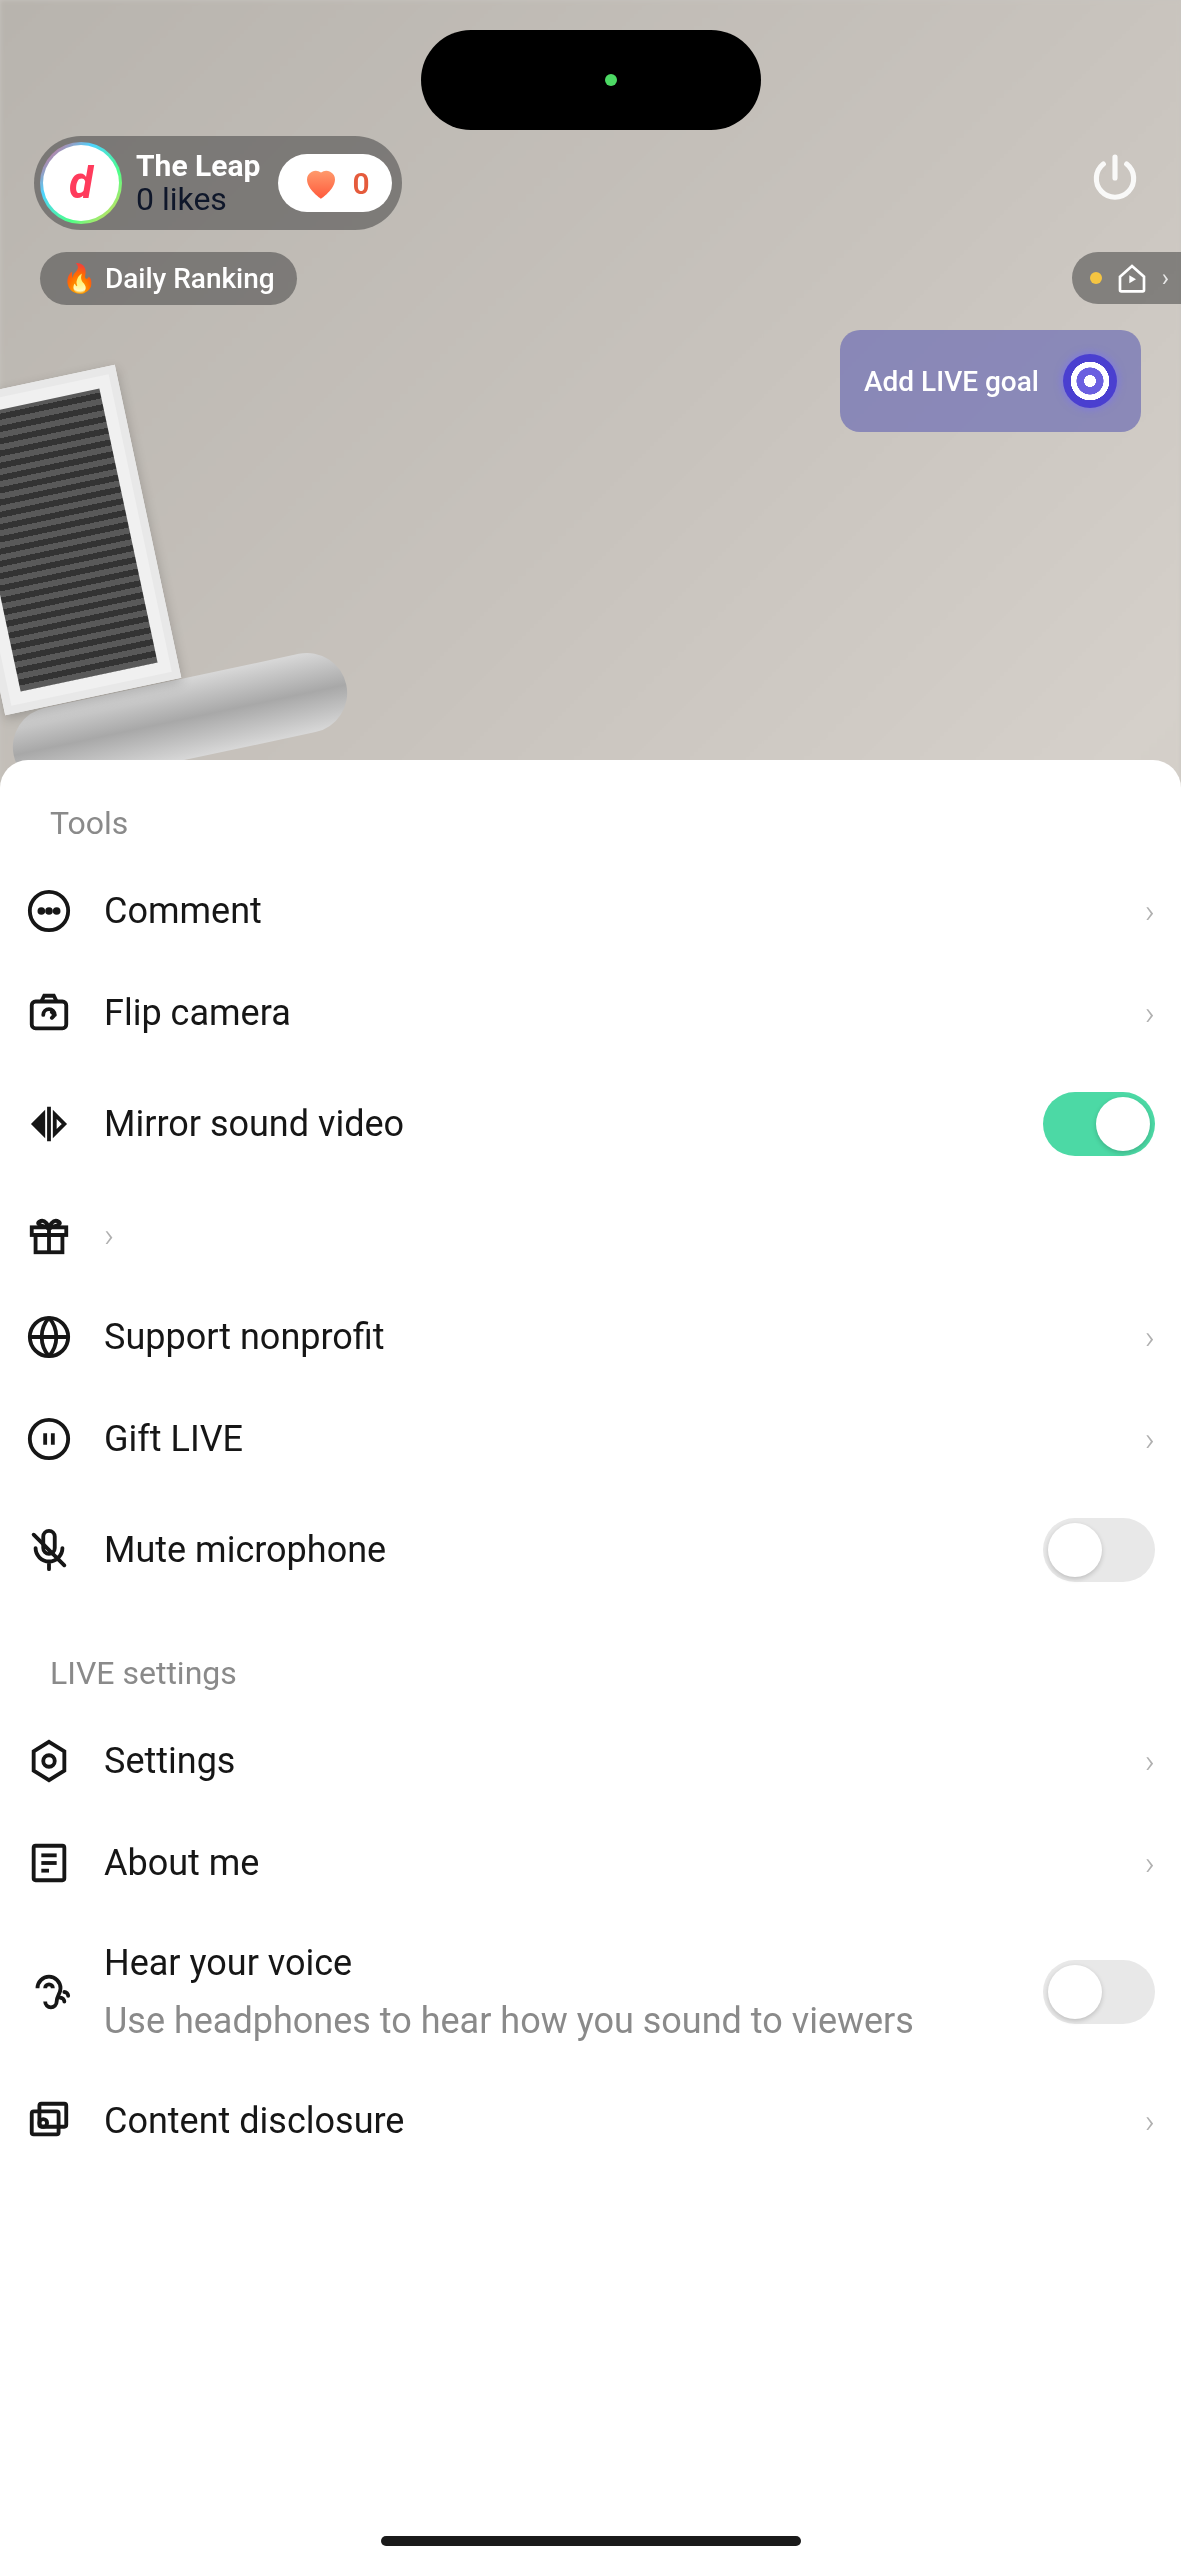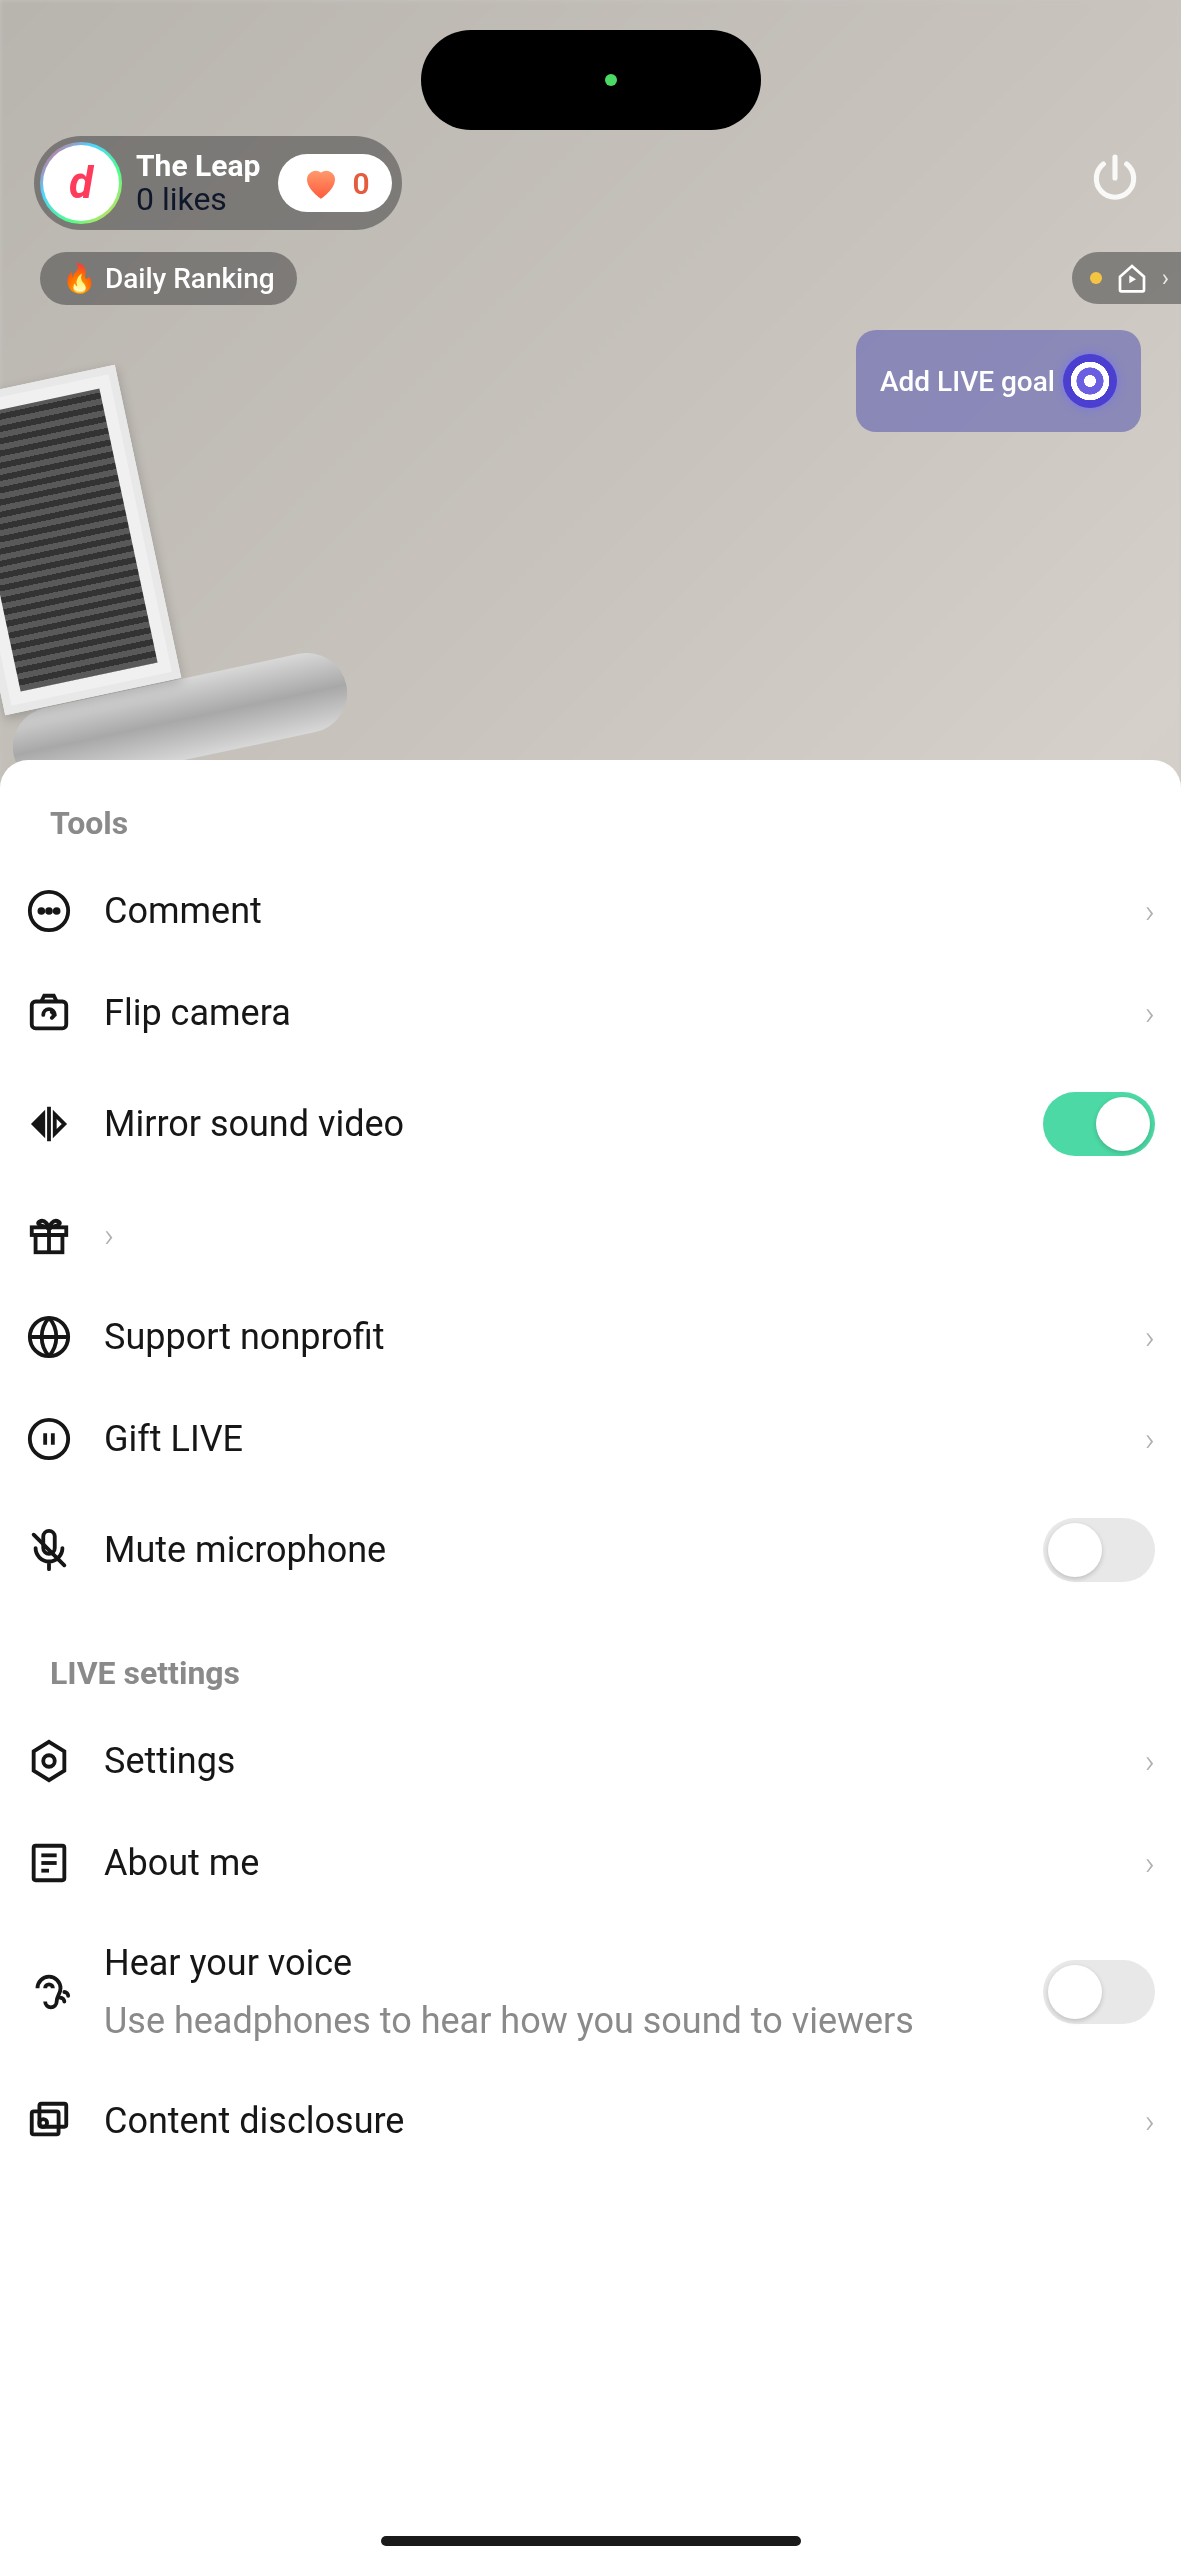--- a/index.html
+++ b/index.html
@@ -207,21 +207,21 @@
     top: 330px;
     right: 40px;
     background: rgba(110,110,180,0.70);
     border-radius: 20px;
     padding: 24px 24px;
     color: #fff;
     font-size: 28px;
     font-weight: 500;
     display: flex;
     align-items: center;
-    gap: 8px;
+    gap: 24px;
   }
   .target-icon {
     width: 54px;
     height: 54px;
     border-radius: 50%;
     background: radial-gradient(circle, #fff 0 15%, #6a5fe0 16% 35%, #fff 36% 50%, #4a3fd0 51% 100%);
     box-shadow: 0 0 8px rgba(120,110,255,0.8);
   }
   
   .sheet {
@@ -231,21 +231,21 @@
     right: 0;
     bottom: 0;
     background: #fff;
     border-radius: 28px 28px 0 0;
     padding: 44px 0 40px;
     overflow: hidden;
   }
   .section-title {
     color: #8a8a8a;
     font-size: 32px;
-    font-weight: 700;
+    font-weight: 400;
     padding: 44px 50px 18px;
   }
   .section-title:first-child {
     padding-top: 0;
   }
   .row {
     display: flex;
     align-items: center;
     padding: 28px 26px;
     gap: 32px;

